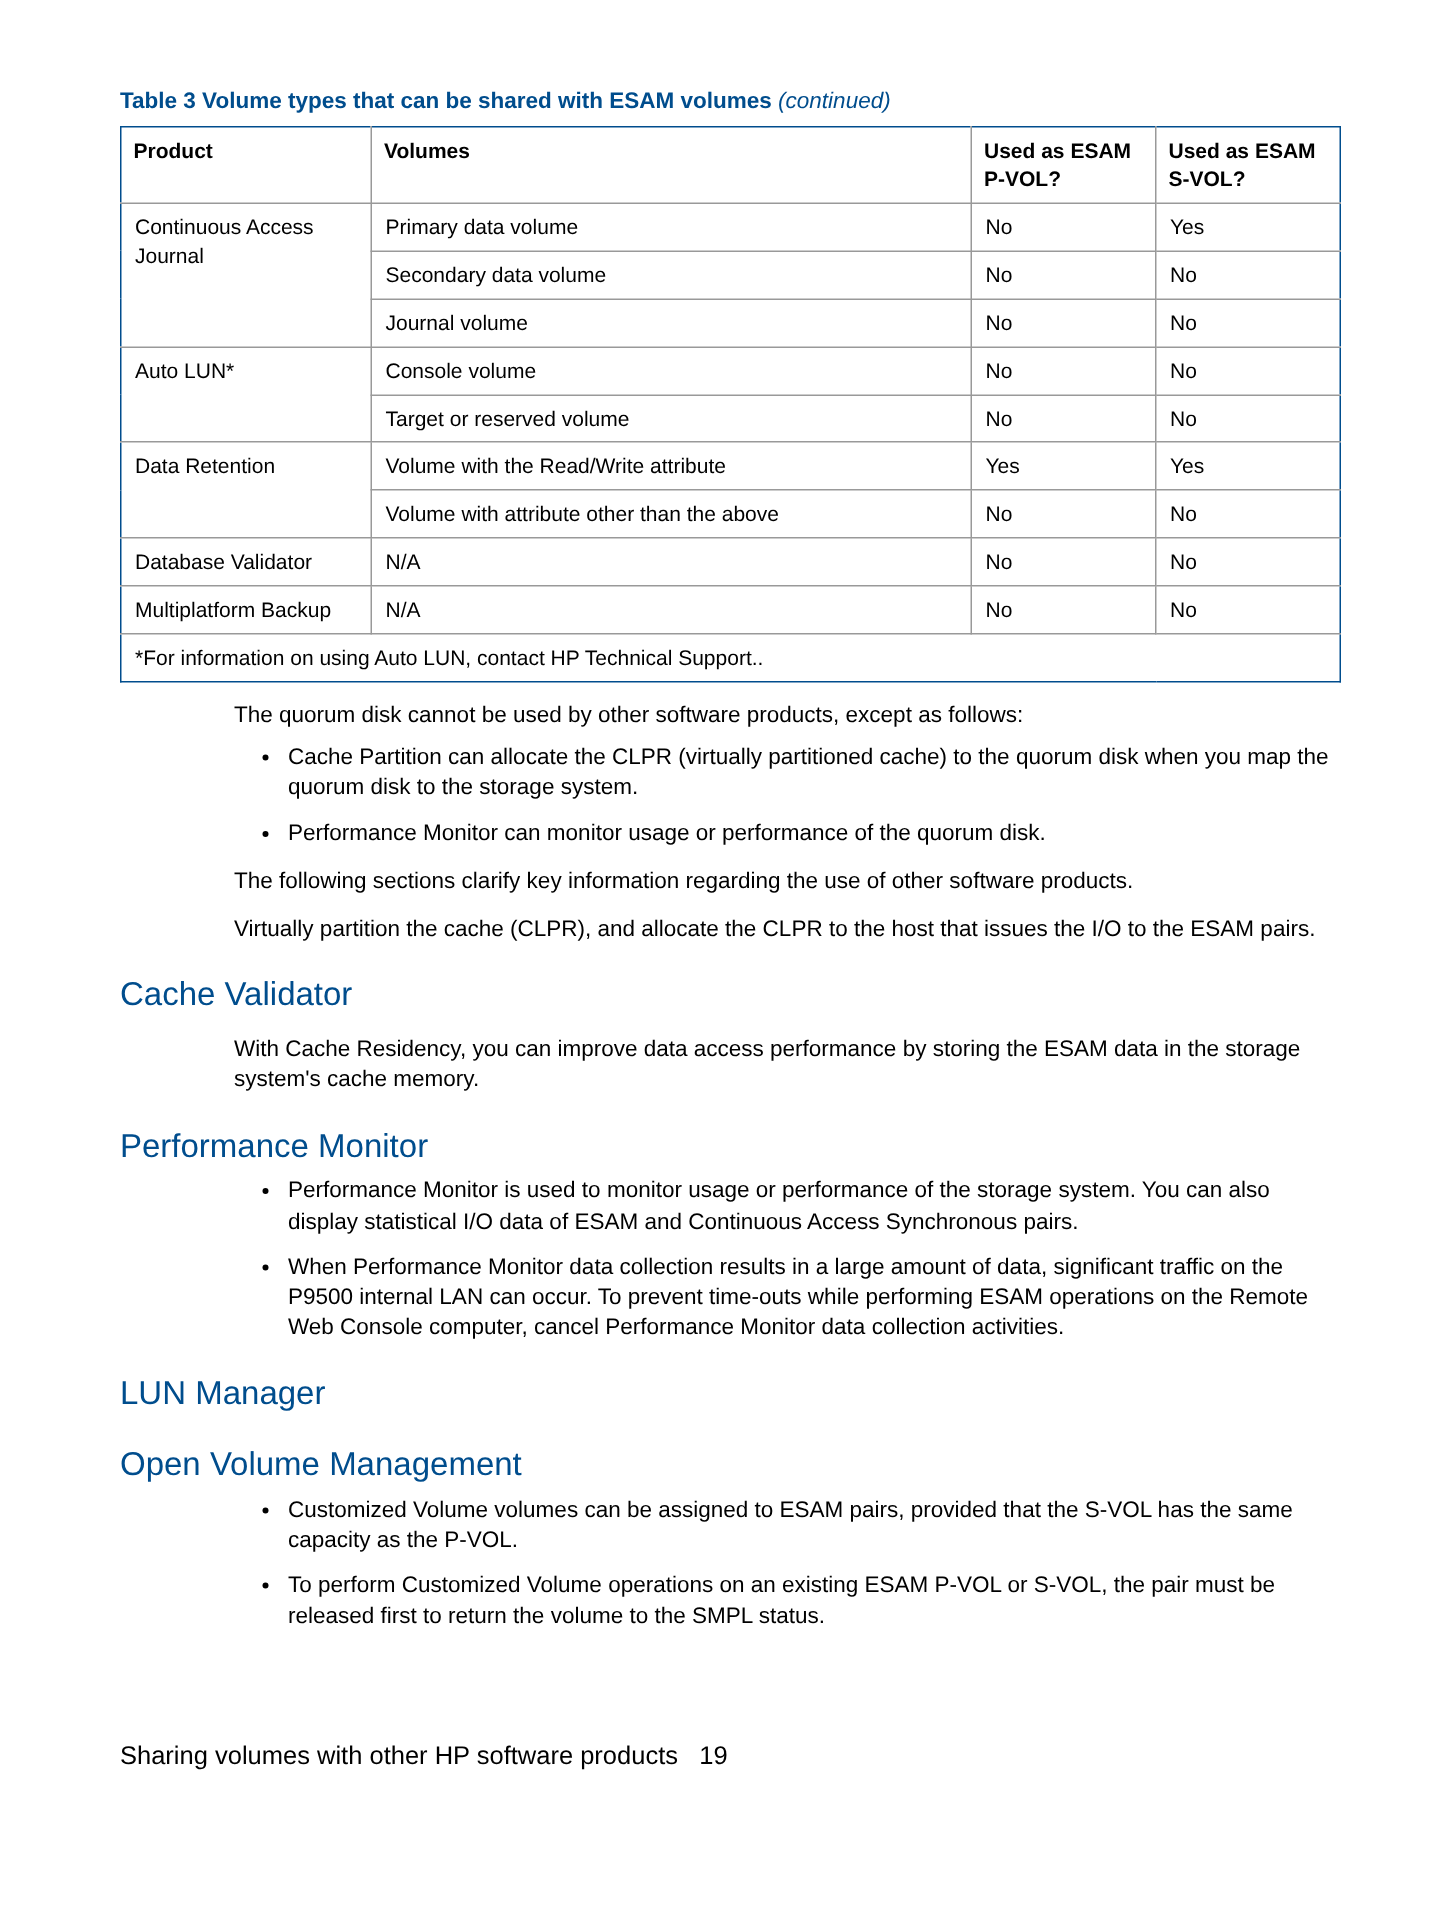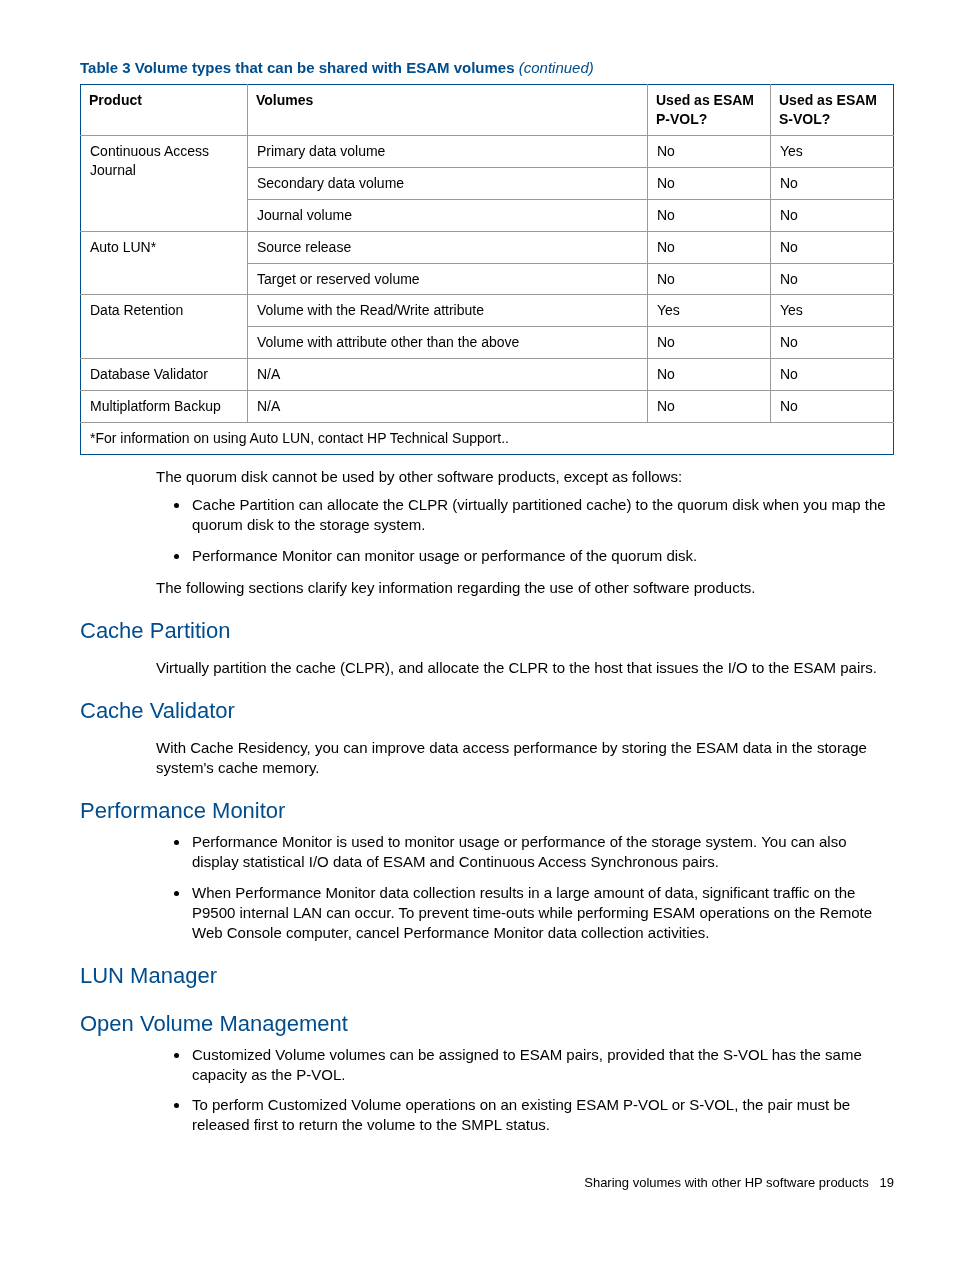--- a/index.html
+++ b/index.html
@@ -59,23 +59,23 @@
     padding-left: 2px;
   }
   h2 {
     font-family: Arial, Helvetica, sans-serif;
     font-weight: normal;
     color: #004d8d;
     font-size: 22px;
     margin: 18px 0 4px 0;
   }
   .page-footer {
-    text-align: right;
-    font-size: 13px;
-    margin-top: 38px;
+    text-align: left;
+    font-size: 17px;
+    margin-top: 72px;
   }
 </style>
 </head>
 <body>
 
 <div class="table-caption">
   <span>Table 3 Volume types that can be shared with ESAM volumes </span><span class="continued">(continued)</span>
 </div>
 
 <table>
@@ -99,21 +99,21 @@
         <td class="col-pvol">No</td>
         <td class="col-svol">No</td>
       </tr>
       <tr>
         <td>Journal volume</td>
         <td class="col-pvol">No</td>
         <td class="col-svol">No</td>
       </tr>
       <tr>
         <td class="col-product" rowspan="2">Auto LUN*</td>
-        <td>Source release</td>
+        <td>Console volume</td>
         <td class="col-pvol">No</td>
         <td class="col-svol">No</td>
       </tr>
       <tr>
         <td>Target or reserved volume</td>
         <td class="col-pvol">No</td>
         <td class="col-svol">No</td>
       </tr>
       <tr>
         <td class="col-product" rowspan="2">Data Retention</td>
@@ -145,21 +145,20 @@
 </table>
 
 <p class="body-text">The quorum disk cannot be used by other software products, except as follows:</p>
 <ul class="bullets" id="intro-bullets">
     <li>Cache Partition can allocate the CLPR (virtually partitioned cache) to the quorum disk when you map the quorum disk to the storage system.</li>
     <li>Performance Monitor can monitor usage or performance of the quorum disk.</li>
   </ul>
 <p class="body-text">The following sections clarify key information regarding the use of other software products.</p>
 
 <div id="sections">
-    <h2>Cache Partition</h2>
     <p class="body-text">Virtually partition the cache (CLPR), and allocate the CLPR to the host that issues the I/O to the ESAM pairs.</p>
     <h2>Cache Validator</h2>
     <p class="body-text">With Cache Residency, you can improve data access performance by storing the ESAM data in the storage system's cache memory.</p>
     <h2>Performance Monitor</h2>
     <ul class="bullets">
       <li>Performance Monitor is used to monitor usage or performance of the storage system. You can also display statistical I/O data of ESAM and Continuous Access Synchronous pairs.</li>
       <li>When Performance Monitor data collection results in a large amount of data, significant traffic on the P9500 internal LAN can occur. To prevent time-outs while performing ESAM operations on the Remote Web Console computer, cancel Performance Monitor data collection activities.</li>
     </ul>
     <h2>LUN Manager</h2>
     <h2>Open Volume Management</h2>

